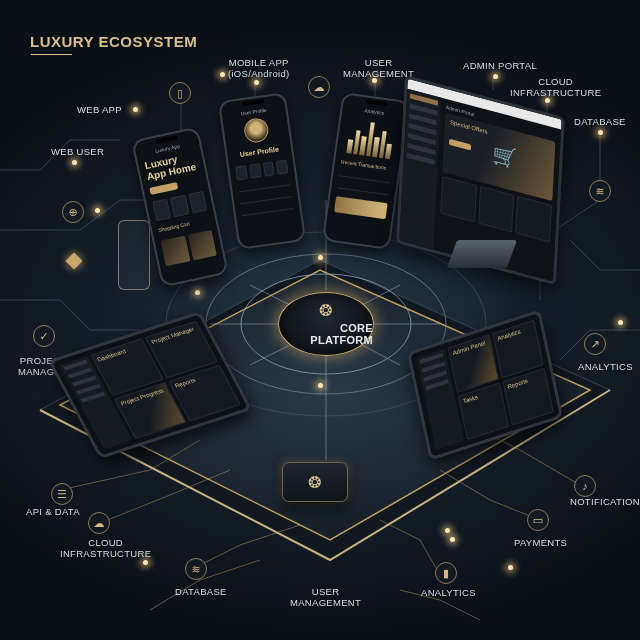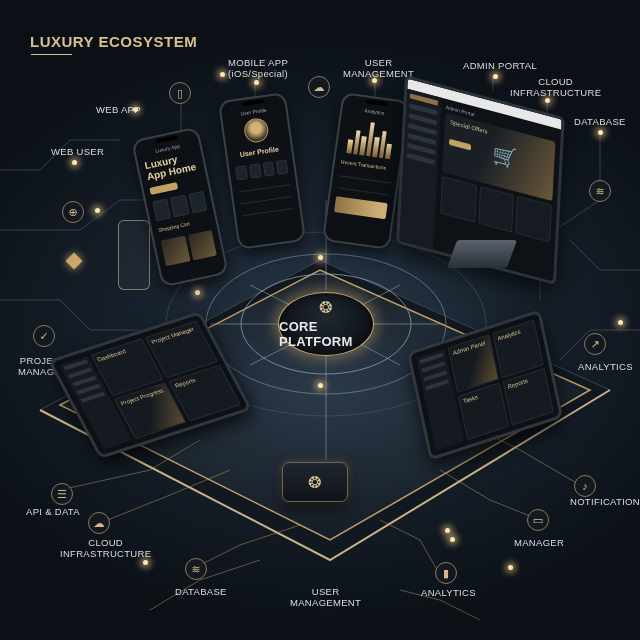--- a/index.html
+++ b/index.html
@@ -81,21 +81,21 @@
   .tab-grid .card { background: #151a20; border: 1px solid #262c34; border-radius: 2px; padding: 3px; }
   .tab-grid .card.gold { background: linear-gradient(120deg,#151a20 50%,#5c4b31); }
   
   .core {
     position: absolute; left: 278px; top: 292px; width: 96px; height: 64px; border-radius: 50%;
     background: radial-gradient(ellipse at 50% 40%, #1f2731, #0e1318 70%);
     border: 1px solid #c9a76a; box-shadow: 0 0 14px 3px rgba(220,180,110,0.45), inset 0 0 8px rgba(0,0,0,0.6);
     display: flex; flex-direction: column; align-items: center; justify-content: center;
   }
   .core-logo { color: #e3cd9b; font-size: 16px; line-height: 16px; }
-  .core-label { color: #e6e9ec; font-size: 13px; font-weight: bold; letter-spacing: 0.3px; margin-top: 3px; }
+  .core-label { color: #e6e9ec; font-size: 11px; font-weight: bold; letter-spacing: 0.3px; margin-top: 3px; text-align: right; }
   .cube {
     position: absolute; left: 282px; top: 462px; width: 66px; height: 40px; border-radius: 7px;
     background: linear-gradient(#1f262f,#0f1419); border: 1px solid #6f6550;
     box-shadow: 0 6px 14px rgba(0,0,0,0.7), 0 0 8px rgba(220,180,110,0.35);
     display: flex; align-items: center; justify-content: center; color: #e3cd9b; font-size: 16px;
   }
   .glass { position: absolute; left: 118px; top: 220px; width: 32px; height: 70px; border: 1px solid rgba(230,210,170,0.5); border-radius: 6px; background: rgba(255,255,255,0.04); }
   .glow-cube { position: absolute; left: 68px; top: 255px; width: 12px; height: 12px; background: #c9a76a; transform: rotate(45deg); box-shadow: 0 0 8px rgba(255,210,140,0.7); }
 </style>
 </head>
@@ -173,23 +173,23 @@
   <div class="node" style="left:143px;top:560px"></div>
   <div class="node" style="left:445px;top:528px"></div>
   <div class="node" style="left:508px;top:565px"></div>
   <div class="node" style="left:450px;top:537px"></div>
   <div class="node" style="left:195px;top:290px"></div>
 
   <div class="glass"></div>
   <div class="glow-cube"></div>
 
   <div class="label" style="left:228px;top:57px">MOBILE APP
-(iOS/Special)</div>
+(iOS/Android)</div>
   <div class="hex" style="left:169px;top:82px">▯</div>
-  <div class="label" style="left:96px;top:104px">WEB APP</div>
+  <div class="label" style="left:77px;top:104px">WEB APP</div>
   <div class="label" style="left:51px;top:146px">WEB USER</div>
   <div class="hex" style="left:62px;top:201px">⊕</div>
   <div class="label" style="left:343px;top:57px">USER
 MANAGEMENT</div>
   <div class="hex" style="left:308px;top:76px">☁</div>
   <div class="label" style="left:463px;top:60px">ADMIN PORTAL</div>
   <div class="label" style="left:510px;top:76px">CLOUD
 INFRASTRUCTURE</div>
   <div class="label" style="left:574px;top:116px">DATABASE</div>
   <div class="hex" style="left:589px;top:180px">≋</div>
@@ -205,21 +205,21 @@
   <div class="hex" style="left:88px;top:512px">☁</div>
   <div class="label" style="left:60px;top:537px">CLOUD
 INFRASTRUCTURE</div>
   <div class="hex" style="left:185px;top:558px">≋</div>
   <div class="label" style="left:175px;top:586px">DATABASE</div>
   <div class="label" style="left:290px;top:586px">USER
 MANAGEMENT</div>
   <div class="hex" style="left:435px;top:562px">▮</div>
   <div class="label" style="left:421px;top:587px">ANALYTICS</div>
   <div class="hex" style="left:527px;top:509px">▭</div>
-  <div class="label" style="left:514px;top:537px">MANAGER</div>
+  <div class="label" style="left:514px;top:537px">PAYMENTS</div>
   <div class="hex" style="left:574px;top:475px">♪</div>
   <div class="label" style="left:570px;top:496px">NOTIFICATIONS</div>
 
   <div class="core">
     <div class="core-logo">❂</div>
     <div class="core-label">CORE PLATFORM</div>
   </div>
   <div class="cube">
     <span>❂</span>
   </div>

